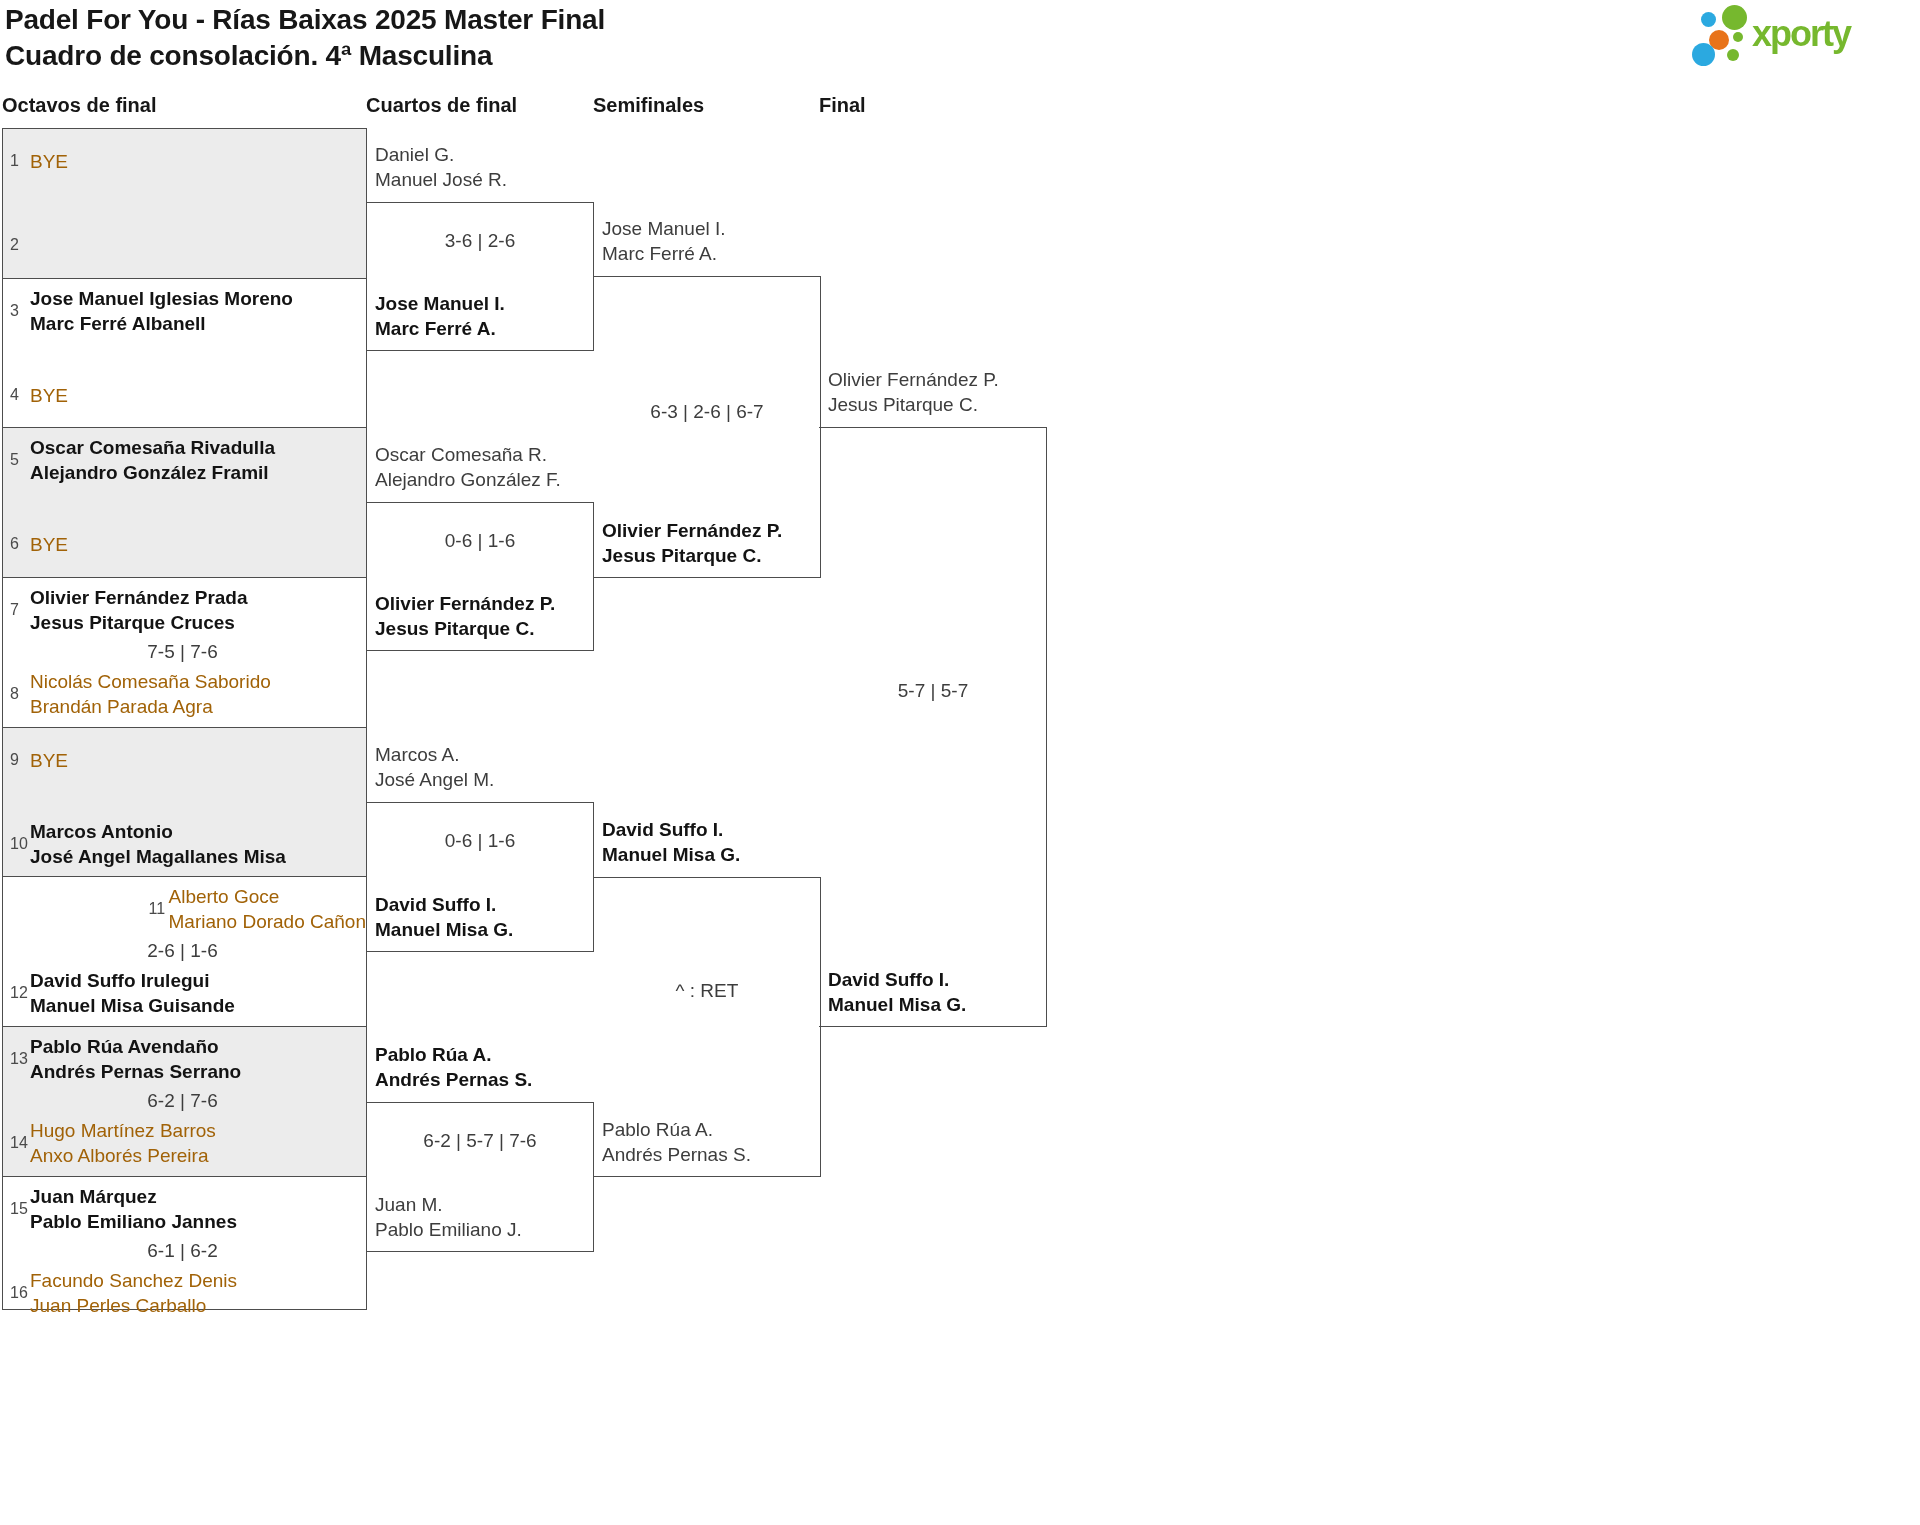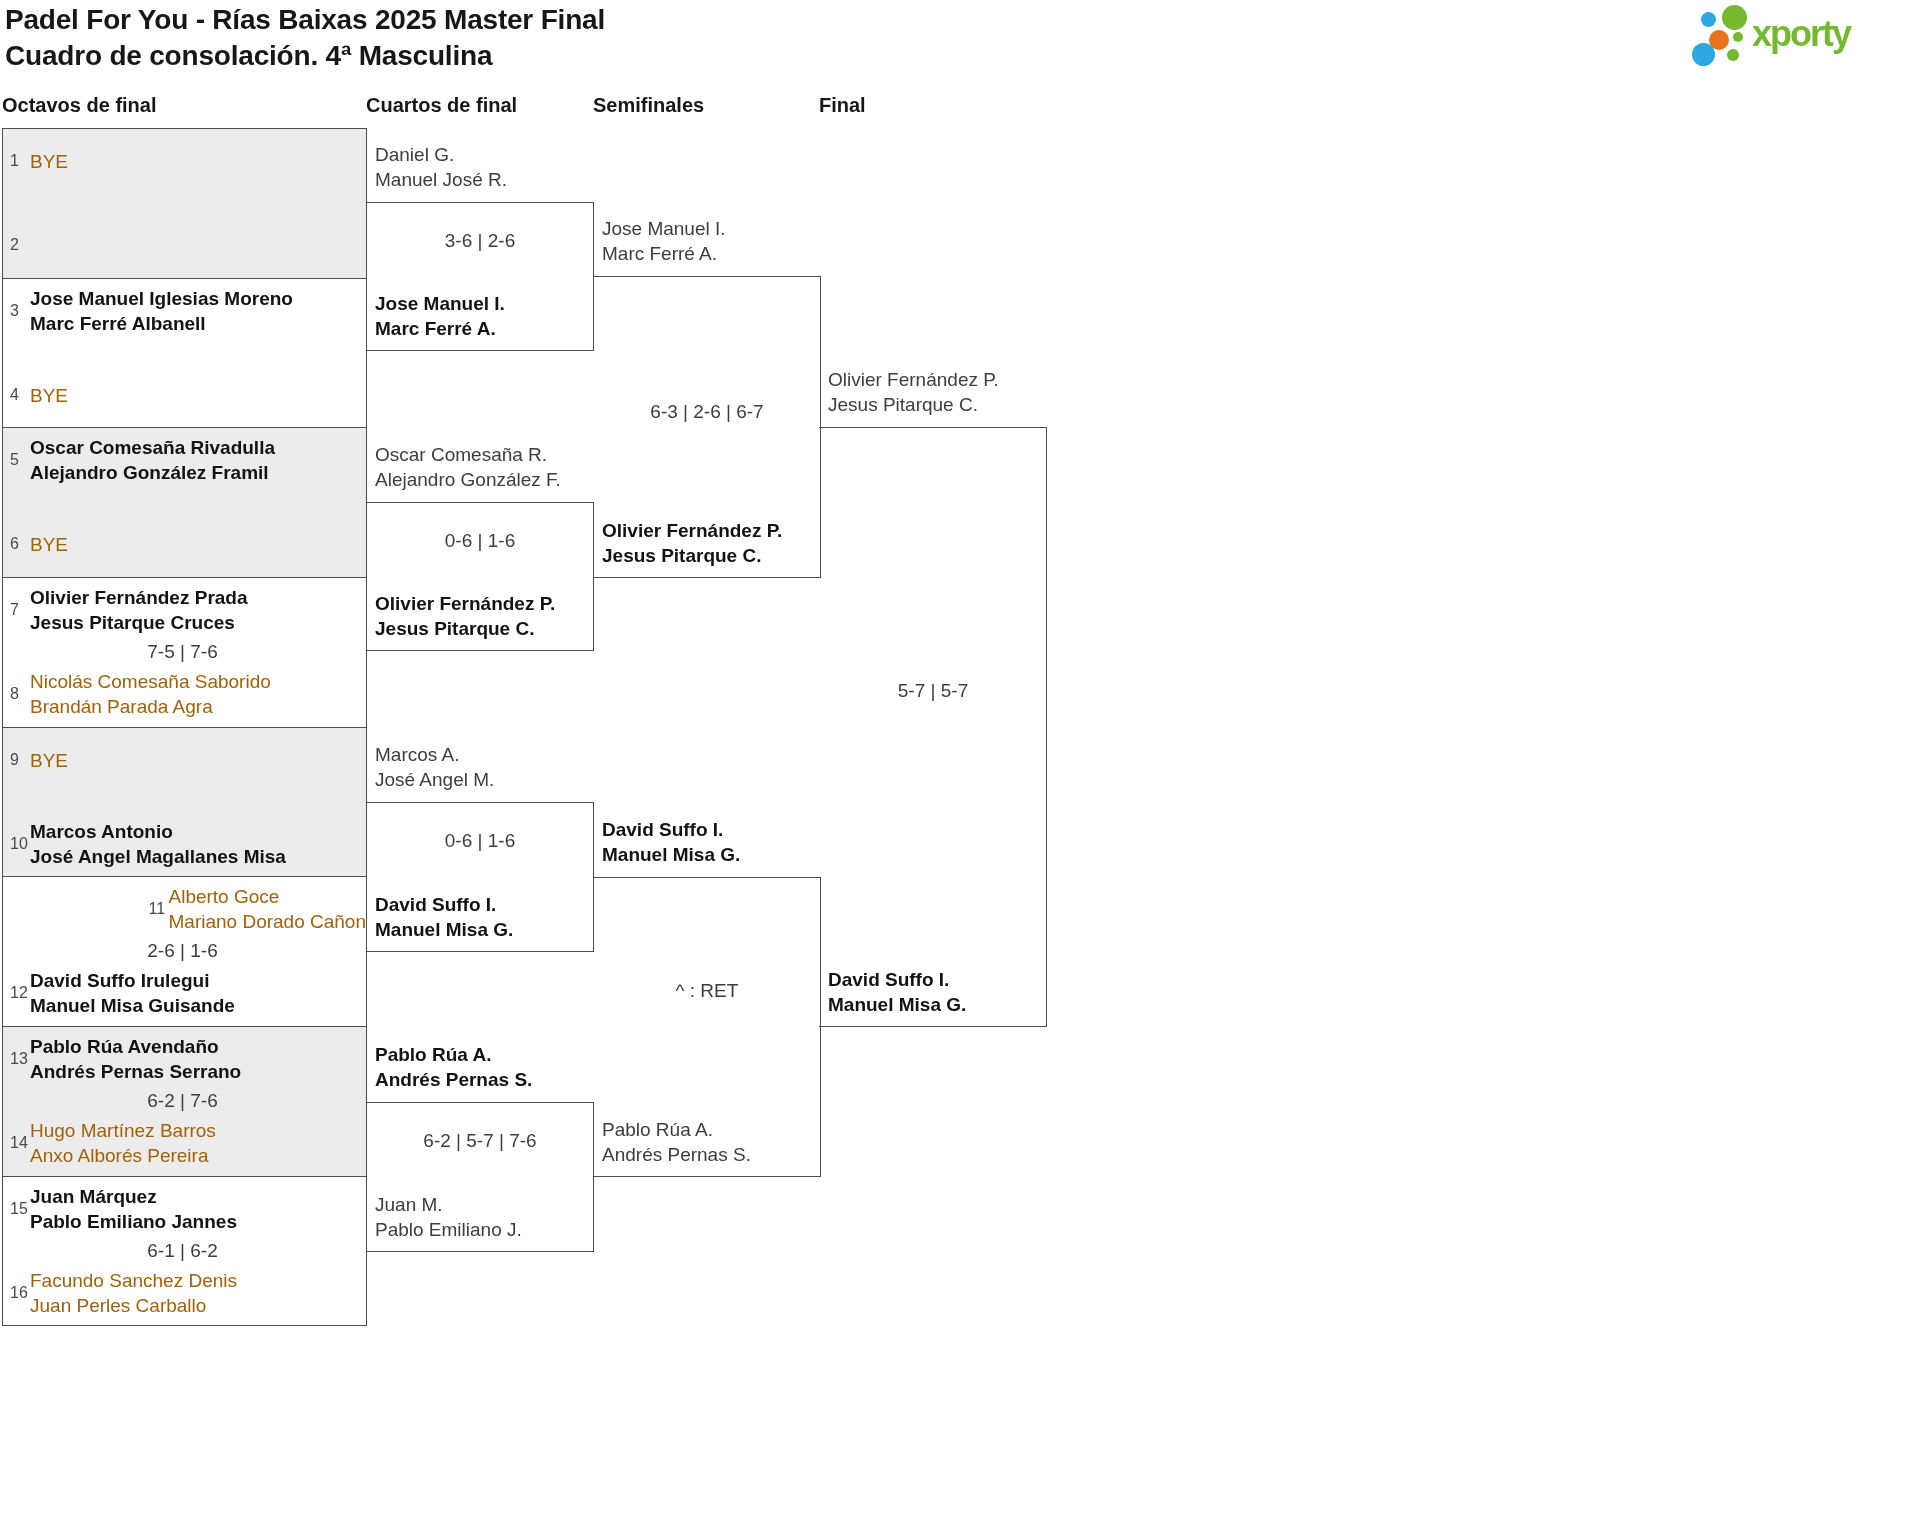--- a/index.html
+++ b/index.html
@@ -182,21 +182,21 @@
   <div class="mscore">6-2 | 7-6</div>
   <div class="trow" style="top:88px;">
     <span class="seed">14</span>
     <div class="tname">
       <div>Hugo Martínez Barros</div>
         <div>Anxo Alborés Pereira</div>
     </div>
   </div>
 </div>
 
-<div class="obox" style="top:1176px;height:150px;">
+<div class="obox" style="top:1176px;height:134px;">
   <div class="trow w" style="top:4px;">
     <span class="seed">15</span>
     <div class="tname">
       <div>Juan Márquez</div>
         <div>Pablo Emiliano Jannes</div>
     </div>
   </div>
   <div class="mscore">6-1 | 6-2</div>
   <div class="trow" style="top:88px;">
     <span class="seed">16</span>

